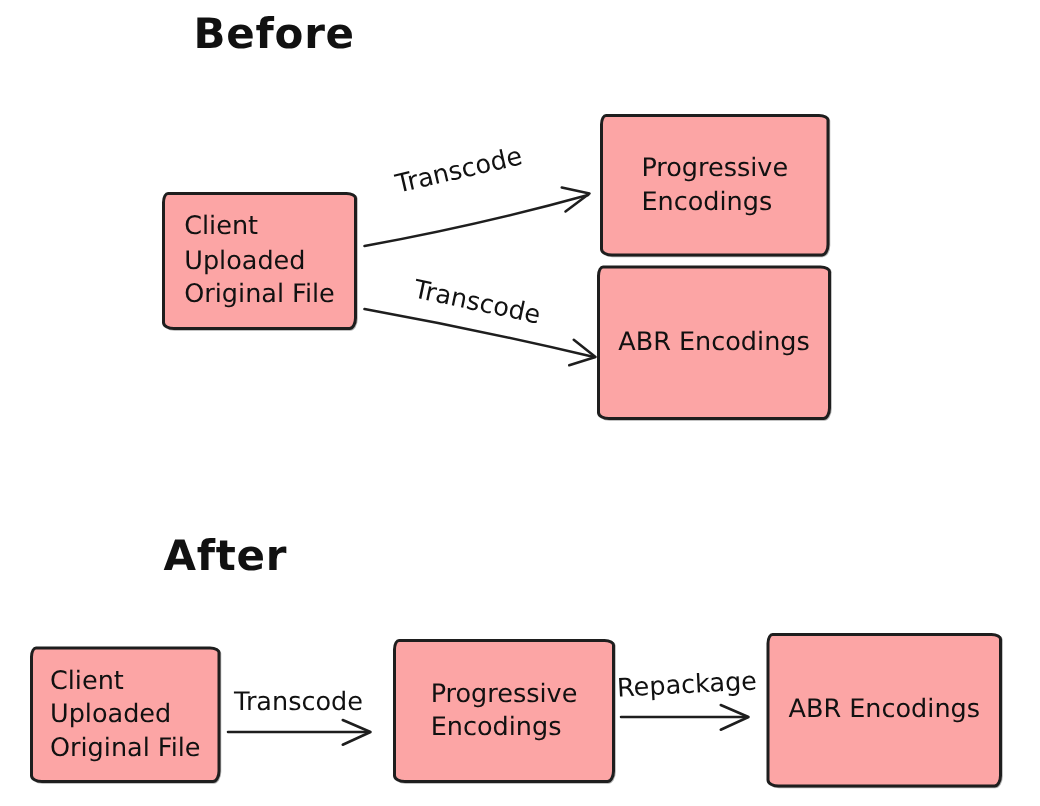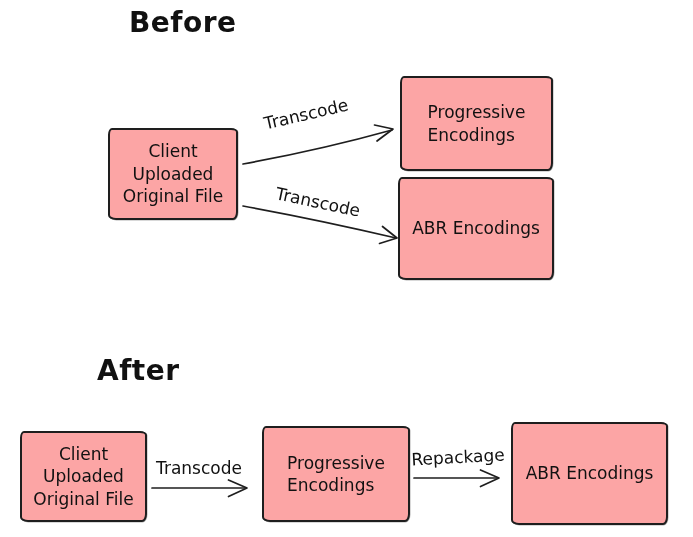--- a/index.html
+++ b/index.html
@@ -43,21 +43,20 @@
     border-radius: 4px 7px 5px 8px / 7px 4px 8px 5px;
     background: #fca5a5;
     display: flex;
     align-items: center;
     justify-content: center;
     box-shadow: 0.5px 0.5px 0 rgba(30,30,30,0.35);
   }
   .box-label {
     font-size: 17px;
     line-height: 1.32;
-    text-align: center;
     white-space: pre-line;
   }
   .box.align-left .box-label {
     text-align: left;
   }
   .edge-label {
     position: absolute;
     font-size: 17px;
     text-align: center;
     white-space: nowrap;
@@ -101,21 +100,21 @@
 
   <div class="box align-left" style="left:400px; top:76px; width:153px; height:95px;">
     <div class="box-label">Progressive
 Encodings</div>
   </div>
 
   <div class="box" style="left:398px; top:177px; width:156px; height:103px;">
     <div class="box-label">ABR Encodings</div>
   </div>
 
-  <div class="section-title" style="left:97px; top:354px;">After</div>
+  <div class="section-title" style="left:109px; top:354px;">After</div>
 
   <div class="box" style="left:20px; top:431px; width:127px; height:91px;">
     <div class="box-label">Client
 Uploaded
 Original File</div>
   </div>
 
   <div class="edge-label" style="left:150px; top:458px; width:98px;">Transcode</div>
 
   <div class="box align-left" style="left:262px; top:426px; width:148px; height:96px;">

